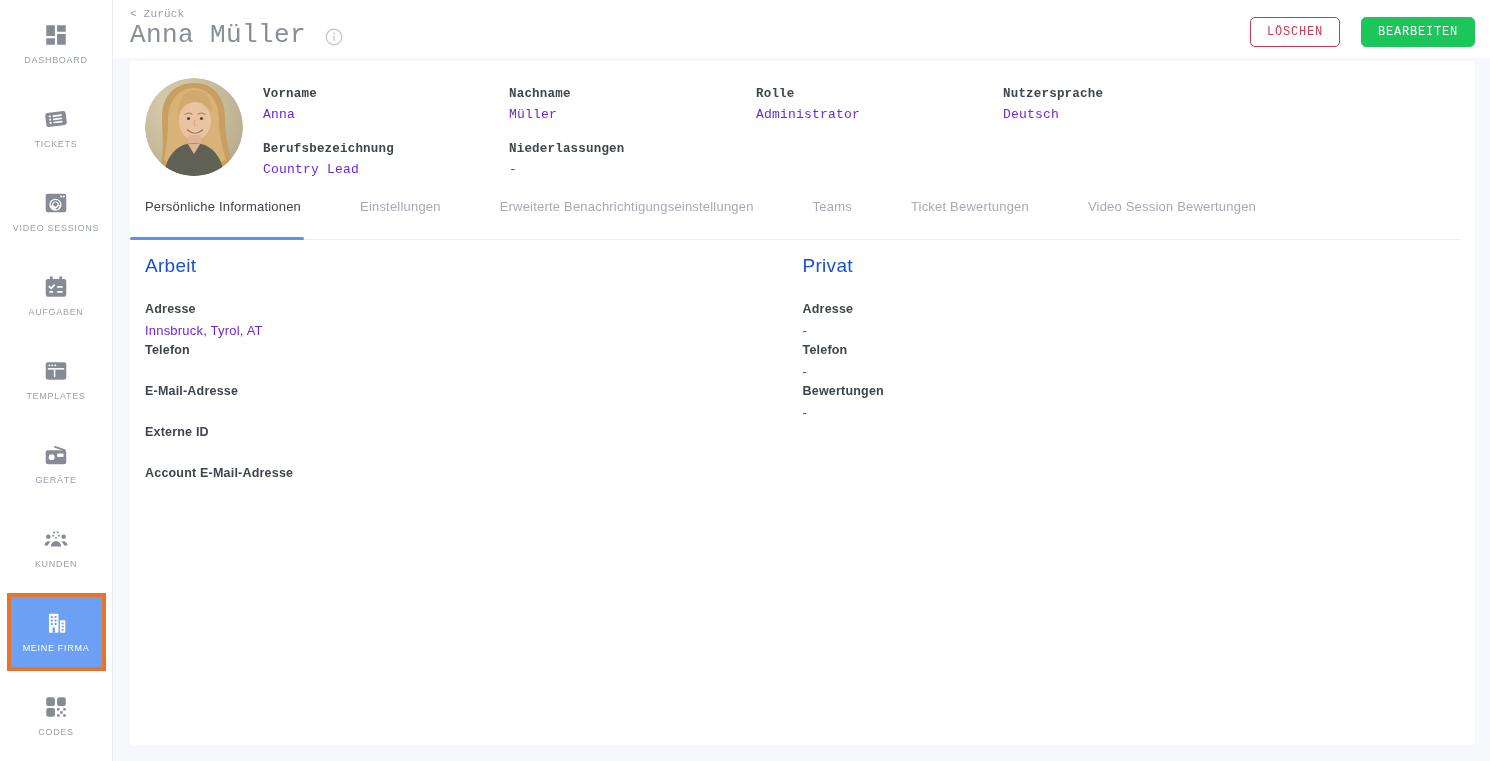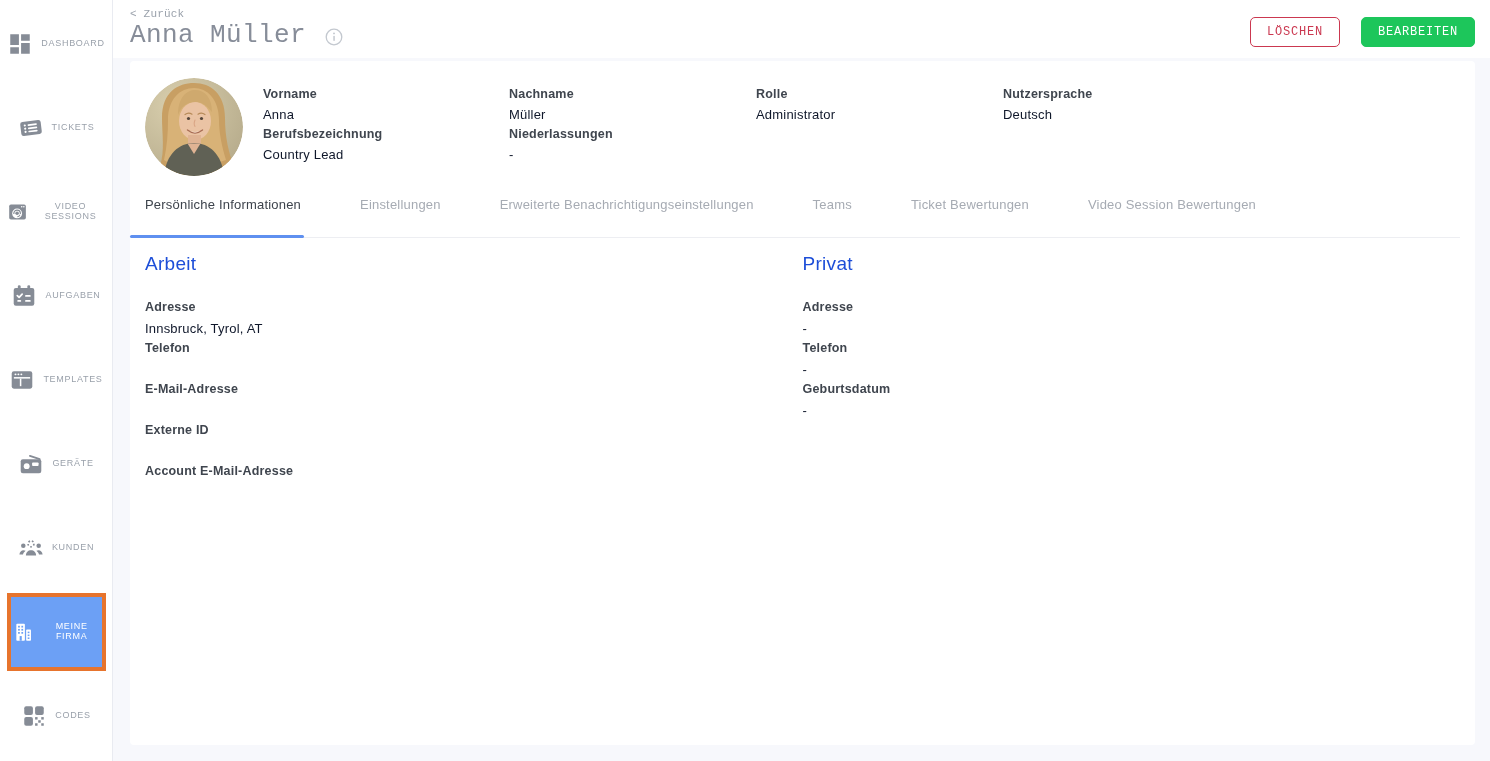--- a/index.html
+++ b/index.html
@@ -16,21 +16,21 @@
     position: absolute; left:0; top:0; bottom:0;
     width: 113px;
     background: #ffffff;
     border-right: 1px solid #e9ebf1;
     display: flex; flex-direction: column; align-items: center;
     padding-top: 5px;
     z-index: 5;
   }
   .nav-item {
     width: 99px; height: 78px; margin-bottom: 6px;
-    display: flex; flex-direction: row; align-items: center; justify-content: center;
+    display: flex; flex-direction: column; align-items: center; justify-content: center;
     gap: 8px; cursor: pointer;
     color: #868c96;
   }
   .nav-item .nav-label {
     font-size: 9px; letter-spacing: .7px; color: #9aa1ab;
     text-align: center; line-height: 1.1;
   }
   .nav-item.active {
     background: #6CA0F5;
     border: 4px solid #E7742D;
@@ -62,24 +62,24 @@
   .card {
     margin: 3px 15px 16px 17px;
     background: #ffffff; border-radius: 4px;
     height: 684px; padding: 17px 15px 0;
   }
 
   .profile-row { display: flex; gap: 20px; }
   .avatar { width: 98px; height: 98px; border-radius: 50%; overflow: hidden; flex: 0 0 auto; }
   .fields-grid {
     display: grid; grid-template-columns: 246px 247px 247px 1fr;
-    row-gap: 4px; align-content: start; padding-top: 9px; flex: 1;
+    row-gap: 19px; align-content: start; padding-top: 9px; flex: 1; font-family: Liberation Mono, monospace;
   }
   .field-label { font-size: 12.5px; font-weight: 700; color: #3f454e; letter-spacing:.2px; }
-  .field-value { font-size: 13px; color: #0f172a; margin-top: 6px; min-height: 16px; letter-spacing:.2px; }
+  .field-value { font-size: 13px; color: #6d28d9; margin-top: 6px; min-height: 16px; letter-spacing:.2px; }
 
   
   .tabs {
     display: flex; gap: 59px; margin-top: 21px; padding-left: 0;
     border-bottom: 1px solid #edeef2;
   }
   .tab {
     font-size: 13px; color: #a6abb3; padding-bottom: 25px;
     cursor: pointer; position: relative; white-space: nowrap; letter-spacing:.2px;
   }
@@ -337,20 +337,20 @@
 
         <div class="fieldblock">
           <div class="field-label">Adresse</div>
           <div class="field-value">-</div>
         </div>
         <div class="fieldblock">
           <div class="field-label">Telefon</div>
           <div class="field-value">-</div>
         </div>
         <div class="fieldblock">
-          <div class="field-label">Geburtsdatum</div>
+          <div class="field-label">Bewertungen</div>
           <div class="field-value">-</div>
         </div>
       </div>
 
     </div>
   </div>
 </div>
 
 </body></html>

